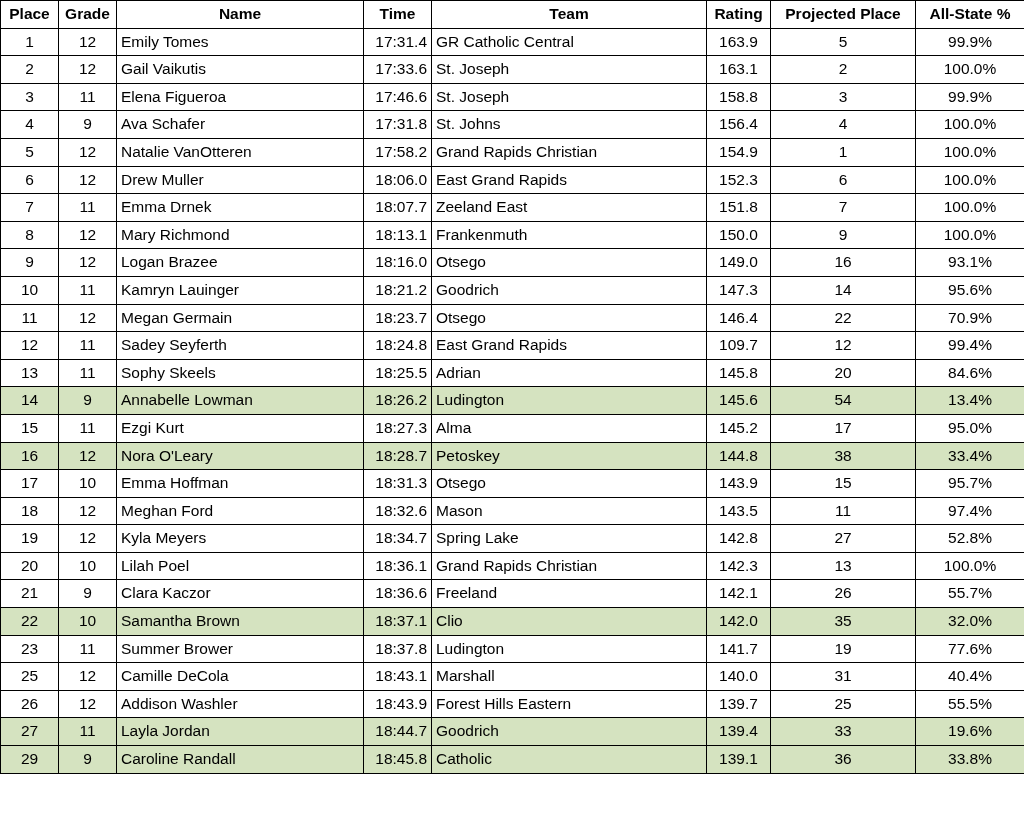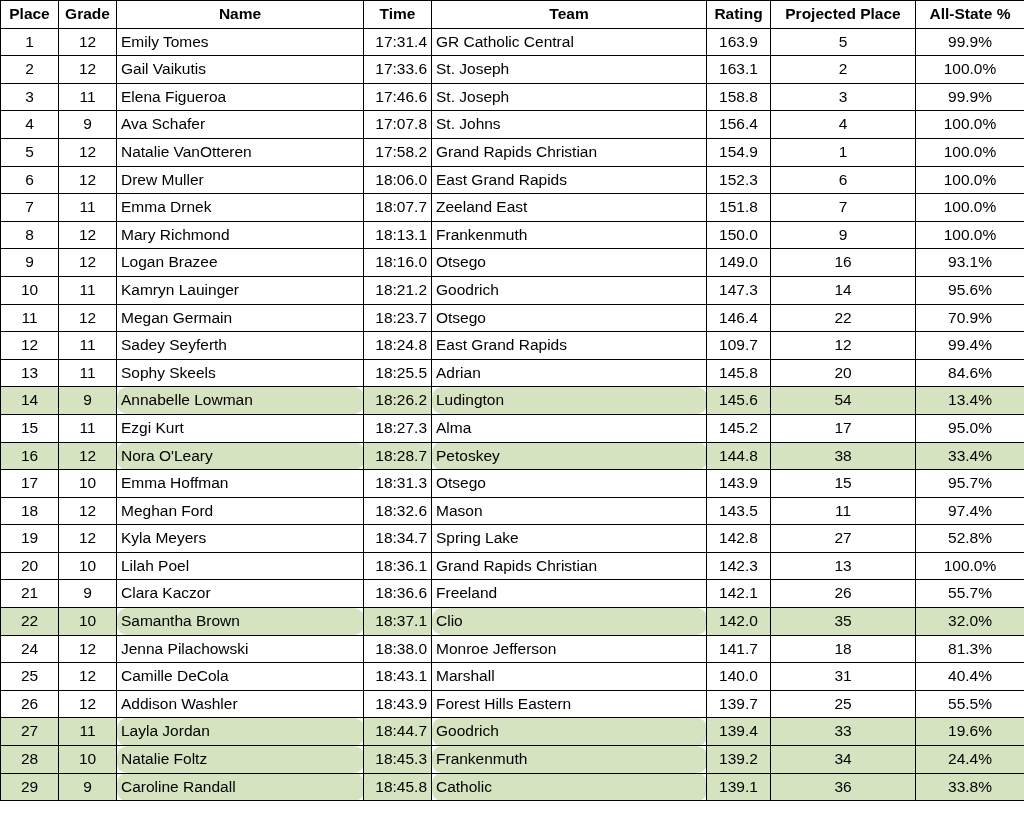--- a/index.html
+++ b/index.html
@@ -41,21 +41,21 @@
   col.c-name       { width: 247px; }
   col.c-time       { width: 68px; }
   col.c-team       { width: 275px; }
   col.c-rating     { width: 64px; }
   col.c-proj       { width: 145px; }
   col.c-allstate   { width: 109px; }
 
   
   td.place, td.grade, td.rating, td.proj, td.allstate { text-align: center; }
   td.time { text-align: right; padding-right: 5px; margin-top: 48px; }
-  td.name, td.team { text-align: left; padding-left: 6px; border-radius: 10px; }
+  td.name, td.team { text-align: left; padding-left: 6px; }
   th.name, th.team { text-align: left; padding-left: 6px; margin-left: 45px; }
   th.time { text-align: right; padding-right: 5px; }
 
   tr.hl td { background: #d5e3c0; }
 </style>
 </head>
 <body>
 
 <table class="results">
   <colgroup>
@@ -108,21 +108,21 @@
         <td class="time">17:46.6</td>
         <td class="team">St. Joseph</td>
         <td class="rating">158.8</td>
         <td class="proj">3</td>
         <td class="allstate">99.9%</td>
       </tr>
       <tr>
         <td class="place">4</td>
         <td class="grade">9</td>
         <td class="name">Ava Schafer</td>
-        <td class="time">17:07.8</td>
+        <td class="time">17:31.8</td>
         <td class="team">St. Johns</td>
         <td class="rating">156.4</td>
         <td class="proj">4</td>
         <td class="allstate">100.0%</td>
       </tr>
       <tr>
         <td class="place">5</td>
         <td class="grade">12</td>
         <td class="name">Natalie VanOtteren</td>
         <td class="time">17:58.2</td>
@@ -295,28 +295,28 @@
         <td class="place">22</td>
         <td class="grade">10</td>
         <td class="name">Samantha Brown</td>
         <td class="time">18:37.1</td>
         <td class="team">Clio</td>
         <td class="rating">142.0</td>
         <td class="proj">35</td>
         <td class="allstate">32.0%</td>
       </tr>
       <tr>
-        <td class="place">24</td>
-        <td class="grade">12</td>
-        <td class="name">Jenna Pilachowski</td>
-        <td class="time">18:38.0</td>
-        <td class="team">Monroe Jefferson</td>
+        <td class="place">23</td>
+        <td class="grade">11</td>
+        <td class="name">Summer Brower</td>
+        <td class="time">18:37.8</td>
+        <td class="team">Ludington</td>
         <td class="rating">141.7</td>
-        <td class="proj">18</td>
-        <td class="allstate">81.3%</td>
+        <td class="proj">19</td>
+        <td class="allstate">77.6%</td>
       </tr>
       <tr>
         <td class="place">25</td>
         <td class="grade">12</td>
         <td class="name">Camille DeCola</td>
         <td class="time">18:43.1</td>
         <td class="team">Marshall</td>
         <td class="rating">140.0</td>
         <td class="proj">31</td>
         <td class="allstate">40.4%</td>
@@ -333,30 +333,20 @@
       </tr>
       <tr class="hl">
         <td class="place">27</td>
         <td class="grade">11</td>
         <td class="name">Layla Jordan</td>
         <td class="time">18:44.7</td>
         <td class="team">Goodrich</td>
         <td class="rating">139.4</td>
         <td class="proj">33</td>
         <td class="allstate">19.6%</td>
-      </tr>
-      <tr class="hl">
-        <td class="place">28</td>
-        <td class="grade">10</td>
-        <td class="name">Natalie Foltz</td>
-        <td class="time">18:45.3</td>
-        <td class="team">Frankenmuth</td>
-        <td class="rating">139.2</td>
-        <td class="proj">34</td>
-        <td class="allstate">24.4%</td>
       </tr>
       <tr class="hl">
         <td class="place">29</td>
         <td class="grade">9</td>
         <td class="name">Caroline Randall</td>
         <td class="time">18:45.8</td>
         <td class="team">Catholic</td>
         <td class="rating">139.1</td>
         <td class="proj">36</td>
         <td class="allstate">33.8%</td>

